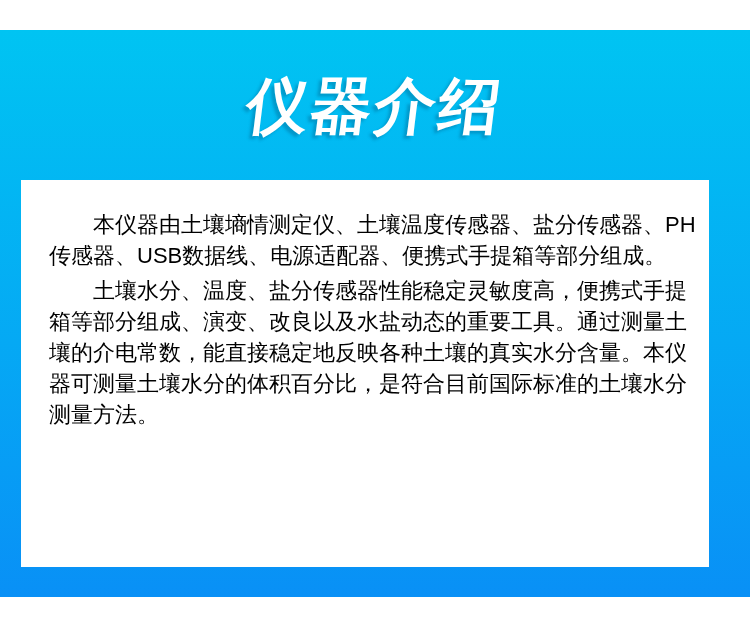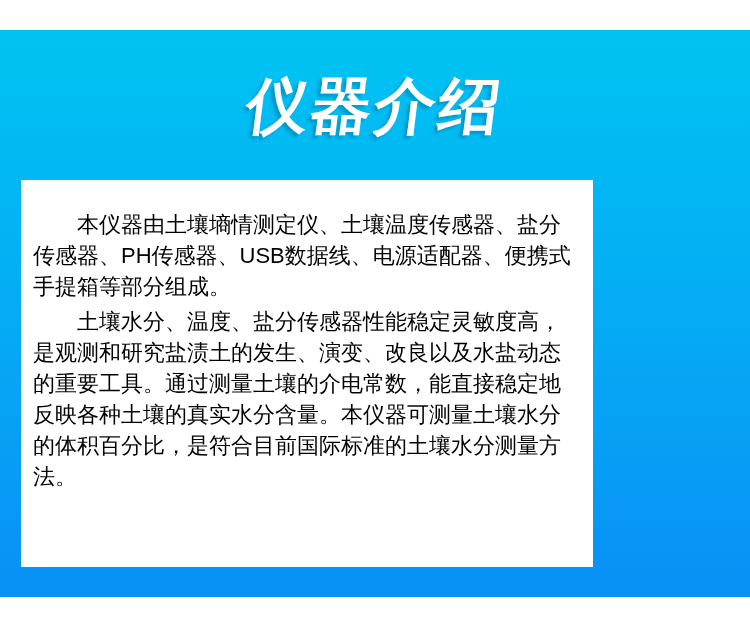--- a/index.html
+++ b/index.html
@@ -38,25 +38,25 @@
     letter-spacing: 3px;
     transform: skewX(-7deg);
     text-shadow: -3px 3px 3px rgba(0, 70, 110, 0.30);
     white-space: nowrap;
   }
   
   .card {
     position: absolute;
     top: 180px;
     left: 21px;
-    width: 572px;
+    width: 688px;
     height: 387px;
     background: #ffffff;
     box-sizing: border-box;
-    padding: 29px 12px 0 12px;
+    padding: 29px 12px 0 28px;
   }
   .card p {
     margin: 0 0 4px 0;
     font-size: 22px;
     line-height: 31px;
     color: #000000;
     text-indent: 2em;
     text-align: left;
     word-break: break-all;
   }
@@ -65,16 +65,16 @@
 <body>
 
 <div class="page">
 
   <div class="banner"></div>
 
   <div class="title">仪器介绍</div>
 
   <div class="card">
     <p>本仪器由土壤墒情测定仪、土壤温度传感器、盐分传感器、PH传感器、USB数据线、电源适配器、便携式手提箱等部分组成。</p>
-    <p>土壤水分、温度、盐分传感器性能稳定灵敏度高，是观测和研究盐渍土的发生、演变、改良以及水盐动态的重要工具。通过测量土壤的介电常数，能直接稳定地反映各种土壤的真实水分含量。本仪器可测量土壤水分的体积百分比，是符合目前国际标准的土壤水分测量方法。</p>
+    <p>土壤水分、温度、盐分传感器性能稳定灵敏度高，便携式手提箱等部分组成、演变、改良以及水盐动态的重要工具。通过测量土壤的介电常数，能直接稳定地反映各种土壤的真实水分含量。本仪器可测量土壤水分的体积百分比，是符合目前国际标准的土壤水分测量方法。</p>
   </div>
 
 </div>
 
 </body></html>

